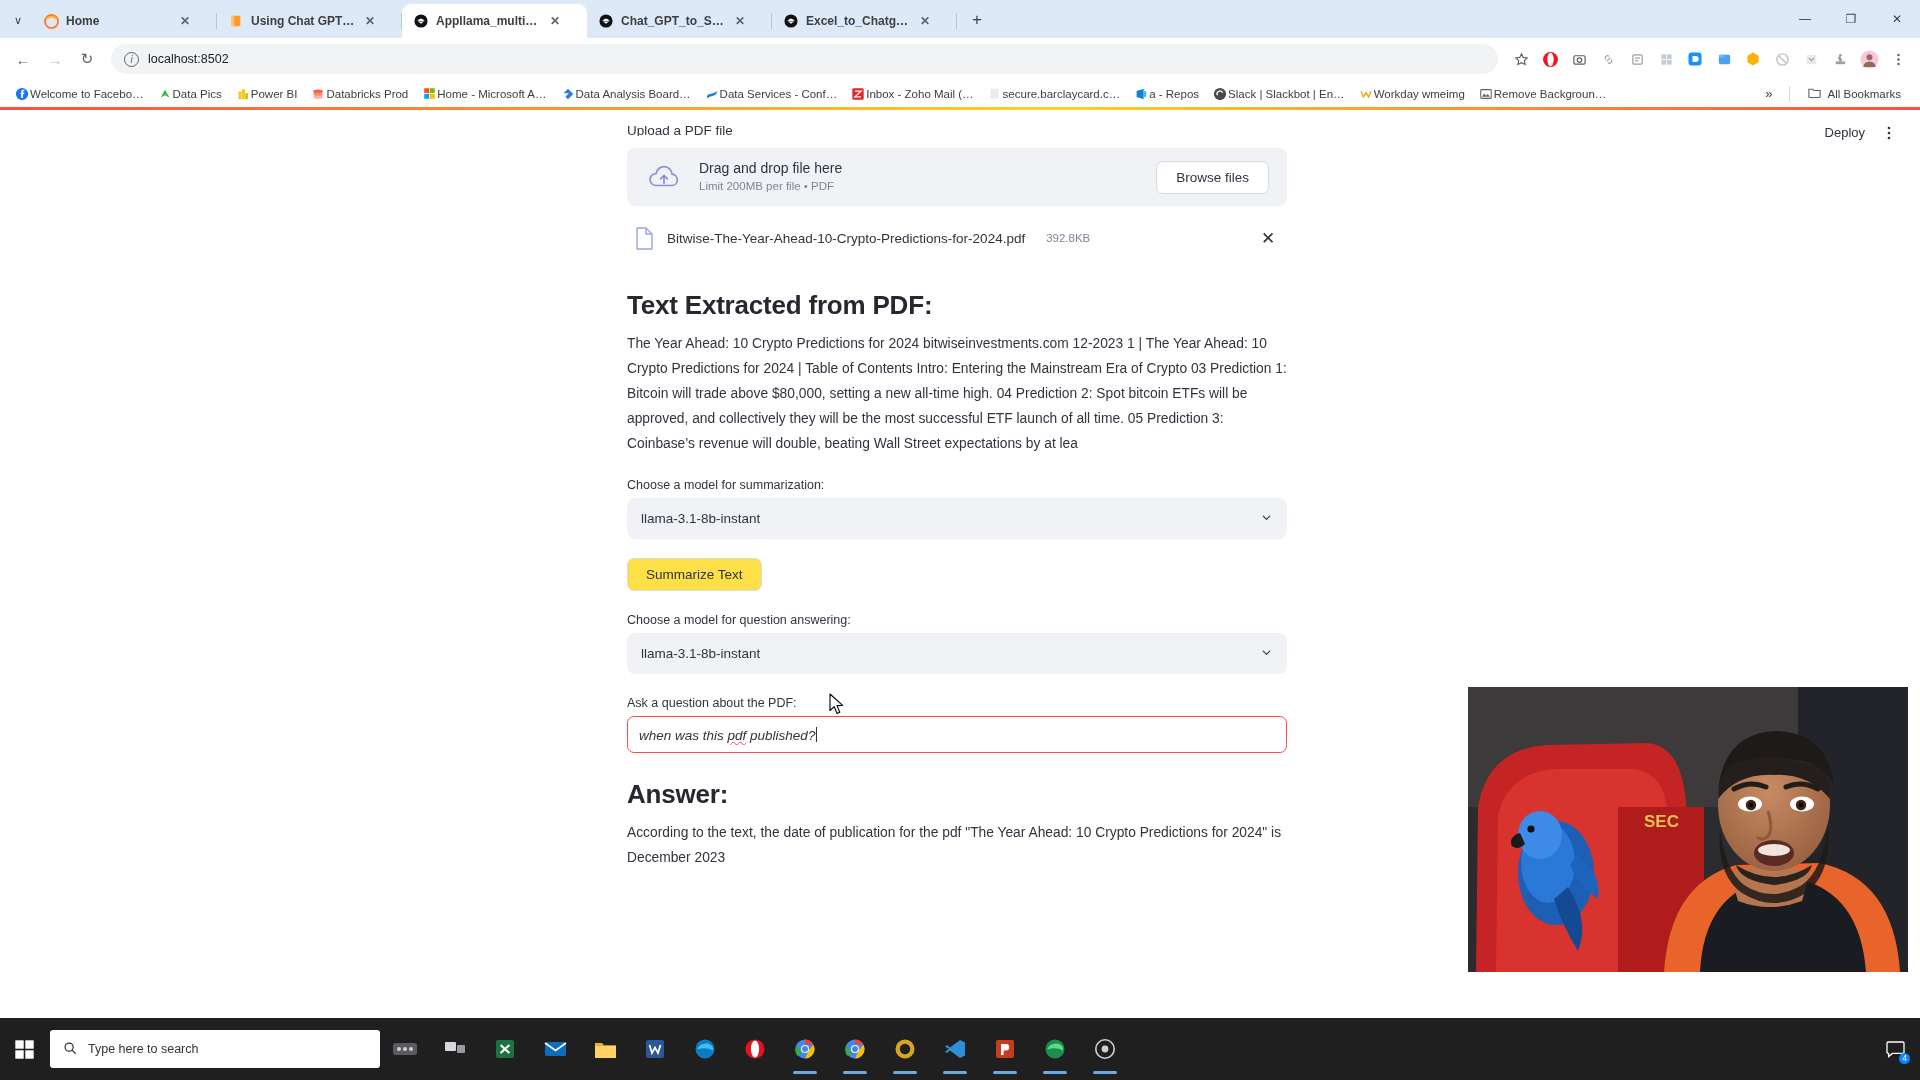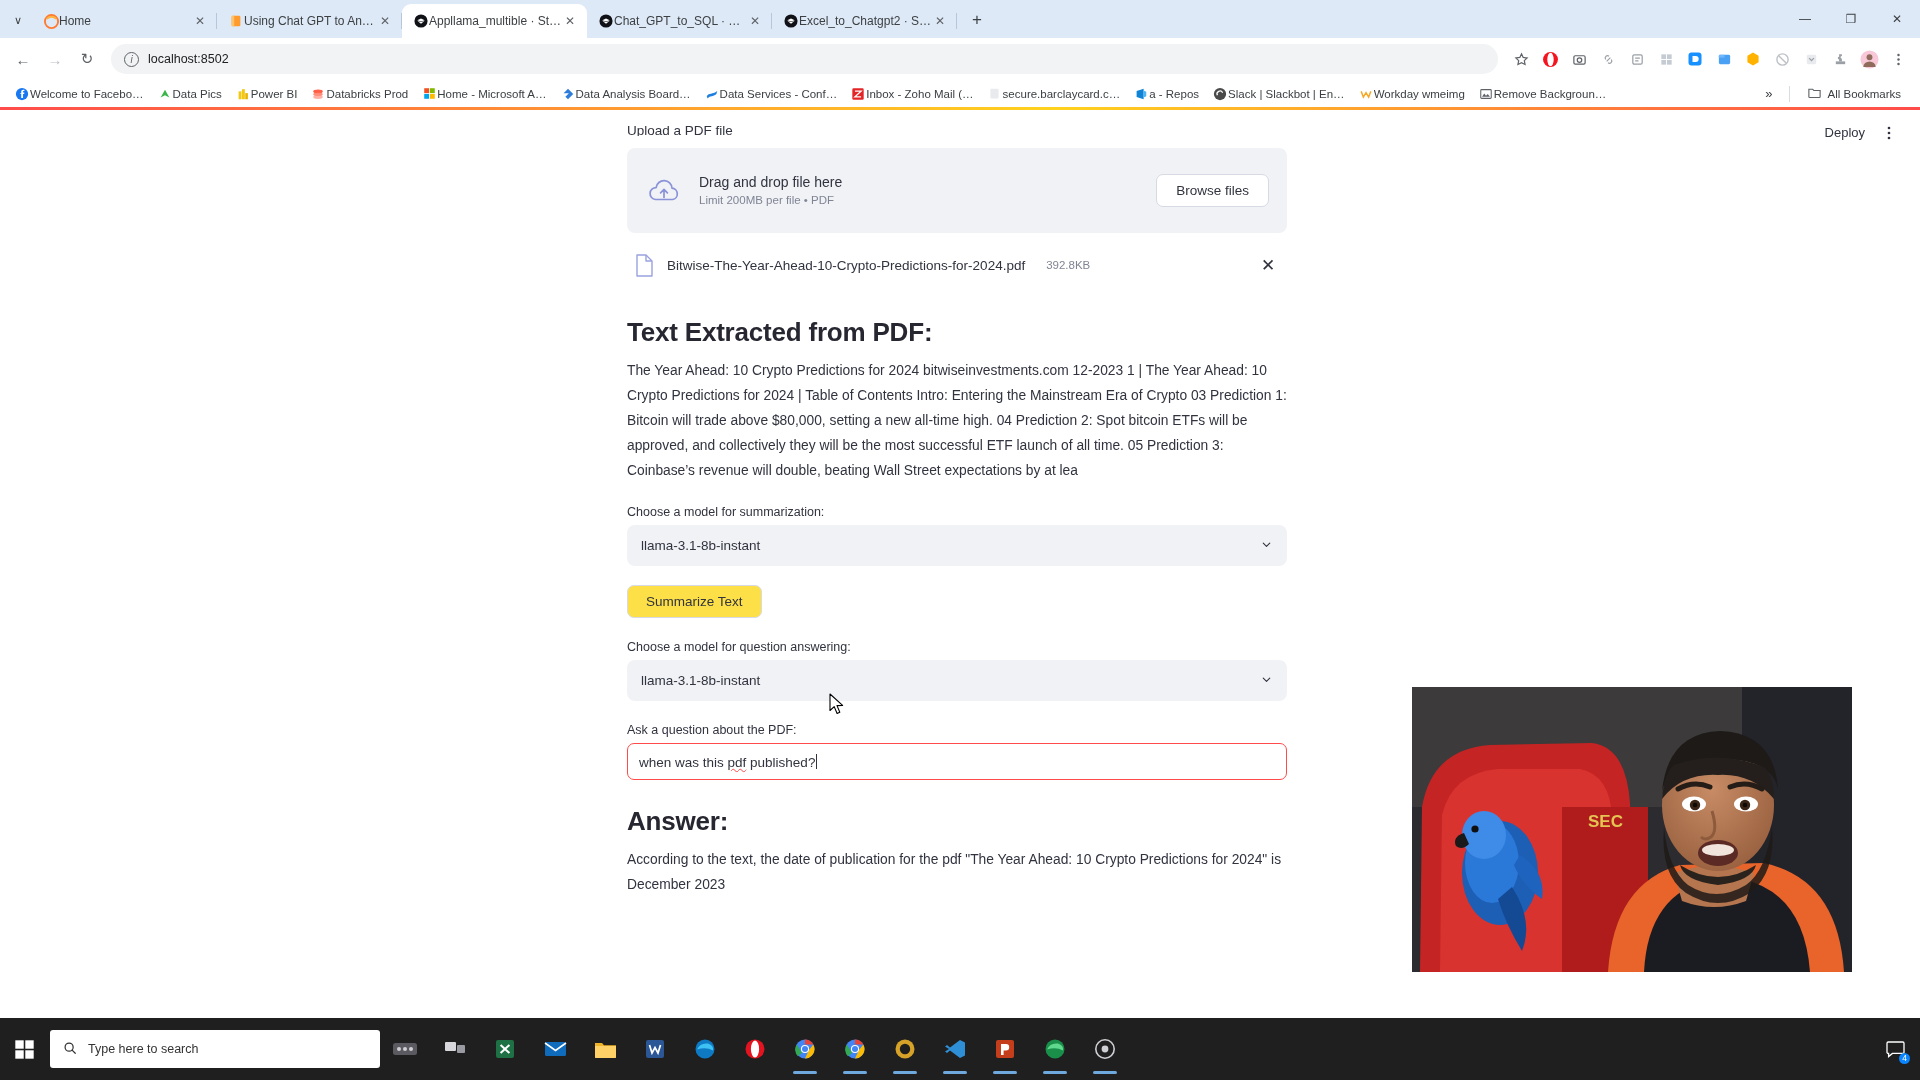--- a/index.html
+++ b/index.html
@@ -16,23 +16,23 @@
   .tabstrip {
     height: 38px; background:#dee9f7;
     display:flex; align-items:flex-end; padding-left:4px; position:relative;
   }
   .tab-chevron {
     width:28px; height:30px; display:flex; align-items:center; justify-content:center;
     color:#3c4043; font-size:11px; margin-bottom:3px; cursor:pointer;
   }
   .tab {
     height:34px; min-width:100px; max-width:230px; flex:1 1 0;
-    display:flex; align-items:center; gap:0;
-    padding:0 9px 0 11px; border-radius:9px 9px 0 0;
-    font-size:12px; color:#3c4043; position:relative; cursor:pointer;
+    display:flex; align-items:center; gap:7px;
+    padding:0 24px 0 11px; border-radius:9px 9px 0 0;
+    font-size:12px; color:#3c4043; position:relative; cursor:pointer;font-weight:bold;
   }
   .tab.inactive { background:transparent; }
   .tab.inactive::after {
     content:""; position:absolute; right:0; top:9px; height:16px; width:1px; background:#b8c6d8;
   }
   .tab.active { background:#ffffff; }
   .tab .favicon { width:16px; height:16px; flex:0 0 16px; display:flex; align-items:center; justify-content:center; }
   .tab .title {
     flex:1; white-space:nowrap; overflow:hidden; text-overflow:ellipsis;
     font-size:12px; line-height:34px;
@@ -123,21 +123,21 @@
     position:absolute; top:0; left:0; width:1920px; height:913px;
     padding-top:20px;
   }
   .block { width:660px; margin:0 auto; margin-left:627px; }
 
   .uploader-label {
     font-size:13.5px; color:#31333f; margin-bottom:8px;
     overflow:hidden; height:13px; line-height:16px; position:relative; top:-4px;
   }
   .dropzone {
-    background:#f0f2f6; border-radius:8px; height:85px;
+    background:#f0f2f6; border-radius:8px; height:58px;
     display:flex; align-items:center; padding:0 18px; gap:16px;
   }
   .cloud-ico { width:38px; height:38px; flex:0 0 38px; display:flex; align-items:center; justify-content:center; }
   .dz-text { flex:1; }
   .dz-title { font-size:14px; color:#31333f; font-weight:400; line-height:19px; }
   .dz-sub { font-size:11.5px; color:#808495; line-height:17px; }
   .browse-btn {
     border:1px solid #d7dae3; background:#fff; border-radius:7px;
     padding:8px 19px; font-size:13.5px; color:#31333f; cursor:pointer;
     font-family:"Liberation Sans", sans-serif;
@@ -172,38 +172,38 @@
   .select-chev { font-size:12px; color:#31333f; }
 
   .sum-btn {
     display:inline-block; border:1px solid #d7dae3; background:#fde047; border-radius:7px;
     padding:8px 18px; font-size:13.5px; color:#31333f; cursor:pointer; margin-top:19px;
     font-family:"Liberation Sans", sans-serif;
   }
 
   .text-input {
     height:37px; background:#fff; border:1px solid #ff4b4b; border-radius:7px;
-    display:flex; align-items:center; padding:8px 11px; cursor:text;
+    display:flex; align-items:center; padding:8px 11px; cursor:text;font-style:italic;
   }
   .ti-val { font-size:13.5px; color:#31333f; position:relative; }
   .ti-val .caret {
     display:inline-block; width:1px; height:15px; background:#31333f;
     vertical-align:-2px; margin-left:1px;
   }
   .ti-val .misspell {
     border-bottom:2px wavy #ff4b4b; text-decoration:underline;
     text-decoration-style:wavy; text-decoration-color:#ff4b4b; text-decoration-thickness:1px;
   }
 
   
   .cursor { position:absolute; left:829px; top:586px; width:18px; height:24px; pointer-events:none; }
 
   
   .webcam {
-    position:absolute; right:0; bottom:48px; width:508px; height:285px; overflow:hidden;text-decoration:underline;
+    position:absolute; right:0; bottom:48px; width:452px; height:285px; overflow:hidden;text-decoration:underline;
   }
 
   
   .taskbar {
     position:absolute; bottom:0; left:0; width:1920px; height:62px;
     background:#1f1f1f; display:flex; align-items:center; padding-left:0px;
   }
   .tb-start {
     width:48px; height:54px; display:flex; align-items:center; justify-content:center; cursor:pointer;
   }

